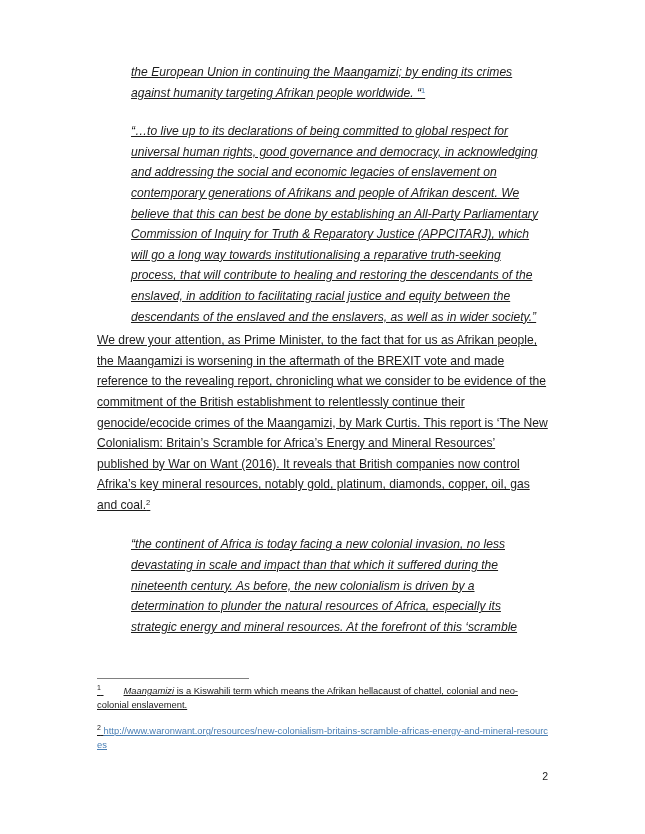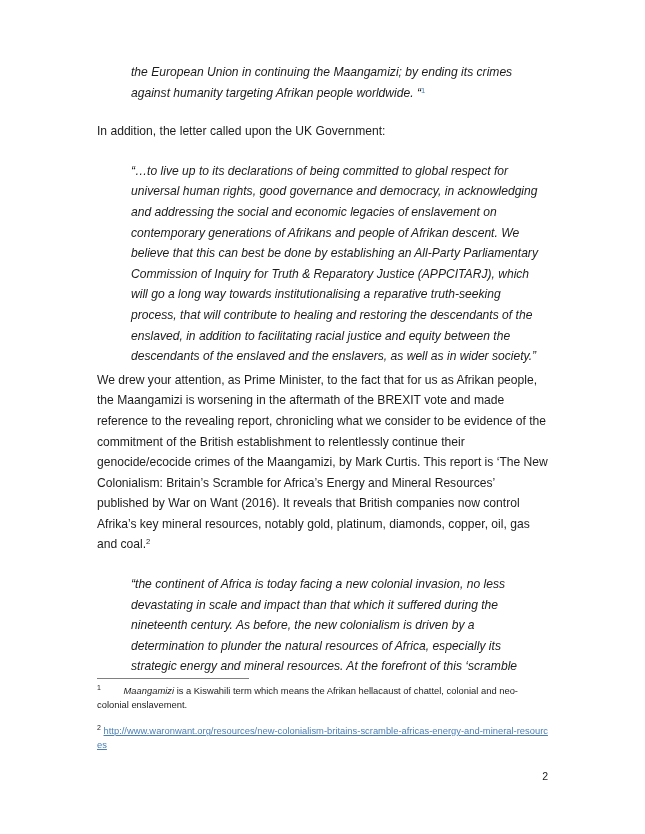--- a/index.html
+++ b/index.html
@@ -31,20 +31,21 @@
     top: 62px;
     width: 452px;
   }
 
   p {
     margin: 0;
     font-size: 12.1px;
     line-height: 20.6px;
     color: #1c1c1c;
     text-align: left;
+    text-decoration: underline;
   }
 
   
   .body-para {
     margin-bottom: 19px;
   }
 
   
   .quote {
     margin-left: 34px;
@@ -129,21 +130,20 @@
 </style>
 </head>
 <body>
 
 <div class="page">
 
   <div class="content">
 
     <p class="quote quote-first"><span>the European Union in continuing the Maangamizi; by ending its crimes against humanity targeting Afrikan people worldwide. “</span><sup class="blue">1</sup></p>
 
-    <p class="body-para">In addition, the letter called upon the UK Government:</p>
 
     <p class="quote">“…to live up to its declarations of being committed to global respect for universal human rights, good governance and democracy, in acknowledging and addressing the social and economic legacies of enslavement on contemporary generations of Afrikans and people of Afrikan descent. We believe that this can best be done by establishing an All-Party Parliamentary Commission of Inquiry for Truth &amp; Reparatory Justice (APPCITARJ), which will go a long way towards institutionalising a reparative truth-seeking process, that will contribute to healing and restoring the descendants of the enslaved, in addition to facilitating racial justice and equity between the descendants of the enslaved and the enslavers, as well as in wider society.”</p>
 
     <p class="body-para"><span>We drew your attention, as Prime Minister, to the fact that for us as Afrikan people, the Maangamizi is worsening in the aftermath of the BREXIT vote and made reference to the revealing report, chronicling what we consider to be evidence of the commitment of the British establishment to relentlessly continue their genocide/ecocide crimes of the Maangamizi, by Mark Curtis. This report is ‘The New Colonialism: Britain’s Scramble for Africa’s Energy and Mineral Resources’ published by War on Want (2016). It reveals that British companies now control Afrika’s key mineral resources, notably gold, platinum, diamonds, copper, oil, gas and coal.</span><sup class="dark">2</sup></p>
 
 
     <p class="quote tight">“the continent of Africa is today facing a new colonial invasion, no less devastating in scale and impact than that which it suffered during the nineteenth century. As before, the new colonialism is driven by a determination to plunder the natural resources of Africa, especially its strategic energy and mineral resources. At the forefront of this ‘scramble</p>
 
   </div>
 

